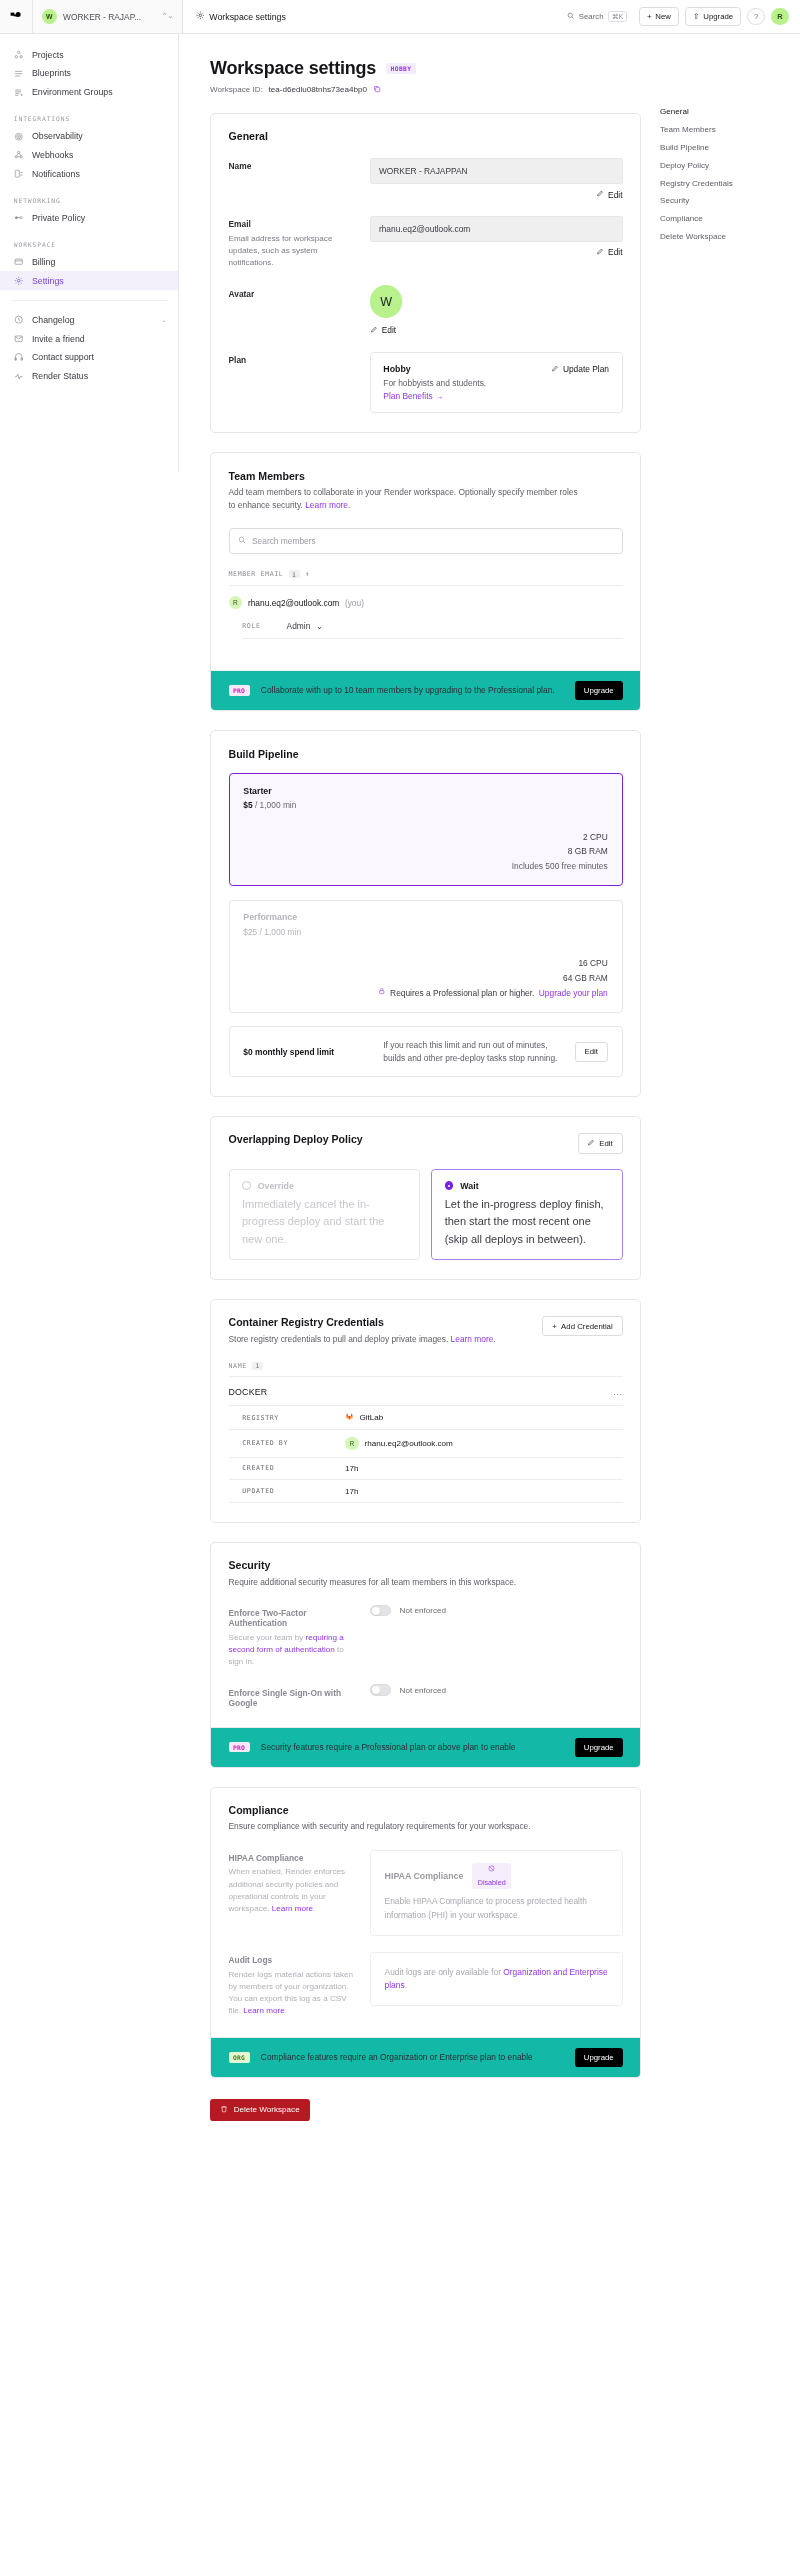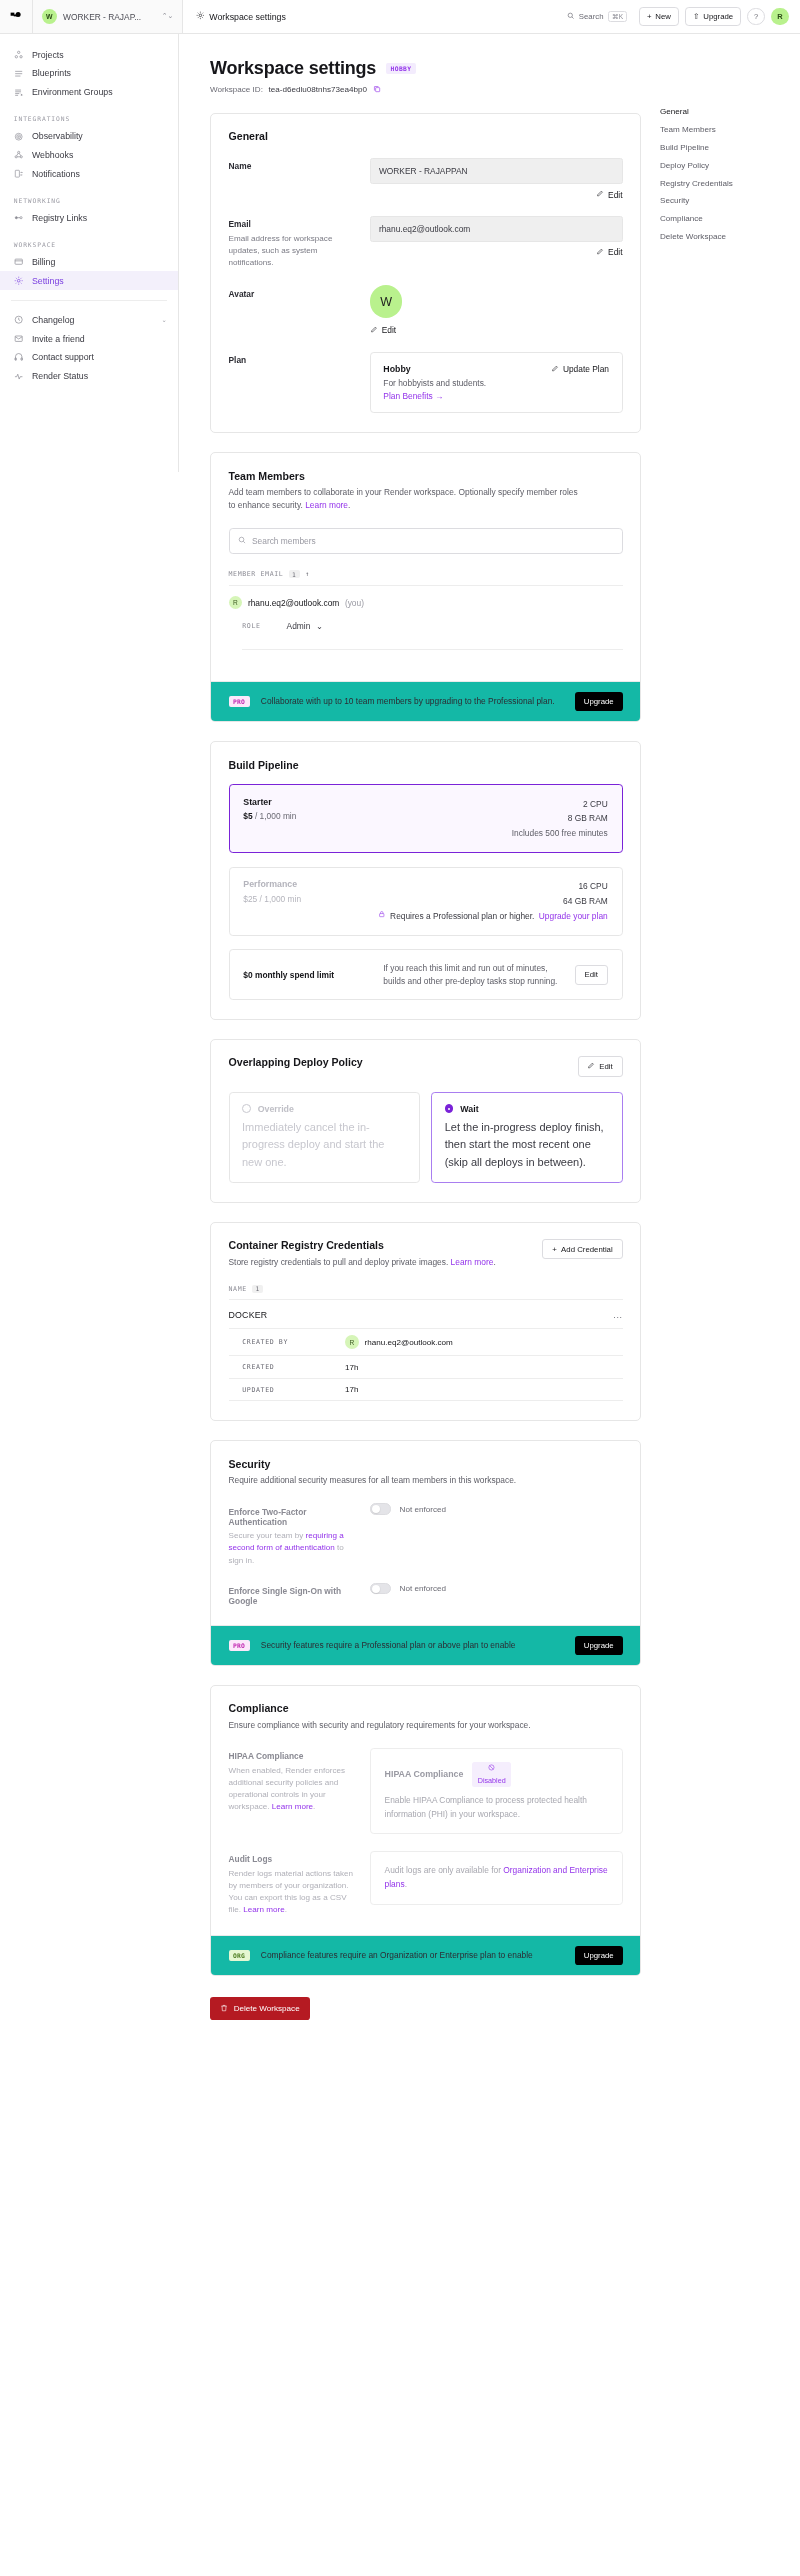--- a/index.html
+++ b/index.html
@@ -215,21 +215,21 @@
   .member-line { display: flex; align-items: center; gap: 5.6px; font-size: 8.4px; }
   .mini-avatar {
     width: 13.8px; height: 13.8px; border-radius: 50%;
     background: #d6f5b8; color: #3c5a22;
     font-size: 6.6px;
     display:flex; align-items:center; justify-content:center;
   }
   .you-tag { color: #9a9aa3; text-align: center; }
   .role-line {
     display: flex; align-items: center; gap: 26px;
-    margin: 11.3px 0 12.5px 13.8px; padding-bottom: 18px;
+    margin: 11.3px 0 12.5px 13.8px; padding-bottom: 7px;
     border-bottom: 0.6px solid #ededed;
   }
   .role-lbl {
     font-family: "DejaVu Sans Mono", monospace;
     font-size: 6.6px; letter-spacing: 0.6px; color: #8a8a93;
   }
   .role-val { display:flex; align-items:center; gap:5.6px; font-size:8.4px; color:#3a3a42; cursor:pointer;}
 
   .card-footer {
     background: #14b8a6; border-top: 0.6px solid #eaeaea;
@@ -259,21 +259,21 @@
   .tier {
     margin-top: 13.8px; border:0.6px solid #e6e6e6; border-radius:3.8px;
     padding: 11.3px 13.8px; display:flex; justify-content:space-between; gap:12.5px;
   }
   .tier.selected { border:0.9px solid #7a23d8; background:#fbf7ff; }
   .tier.locked .tier-name, .tier.locked .tier-price { color:#b4b4bc; }
   .tier-name { font-size:8.8px; font-weight:700; }
   .tier-price { margin-top:4.4px; font-size:8.4px; color:#6a6a73; }
   .tier-price b { color:#16161a; font-weight:700; }
   .tier.locked .tier-price b { color:#b4b4bc; font-weight:400; }
-  .tier-right { text-align:right; font-size:8.4px; color:#3a3a42; line-height:1.75; }
+  .tier-right { text-align:right; font-size:8.4px; color:#3a3a42; line-height:1.75;margin-top:44px; }
   .tier-note { color:#5d5d66; }
   .lock-line { display:flex; align-items:center; justify-content:flex-end; gap:4.4px; font-size:8.4px; color:#3a3a42; }
   .lock-ic { color:#9333ea; }
 
   .spend-box {
     margin-top: 13.8px; border:0.6px solid #e6e6e6; border-radius:3.8px;
     padding: 11.3px 13.8px; display:flex; align-items:center; gap:15px;
   }
   .spend-lbl { width: 125px; flex:0 0 125px; font-size:8.4px; font-weight:700; }
   .spend-desc { flex:1; font-size:8.4px; color:#5d5d66; line-height:1.55; }
@@ -486,21 +486,21 @@
 
     <div class="side-head">NETWORKING</div>
     <div class="side-item">
       <span class="si-ic">
         <svg width="9.4" height="9.4" viewBox="0 0 16 16" fill="none" stroke="#8a8a93" stroke-width="1.2">
             <circle cx="4" cy="8" r="1.8" fill="#8a8a93"></circle>
             <circle cx="12" cy="8" r="1.8"></circle>
             <path d="M5.8 8h4.4"></path>
           </svg>
       </span>
-      <span>Registry Links</span>
+      <span>Private Policy</span>
     </div>
 
     <div class="side-head">WORKSPACE</div>
     <div class="side-item">
       <span class="si-ic">
         <svg width="9.4" height="9.4" viewBox="0 0 16 16" fill="none" stroke="#8a8a93" stroke-width="1.2">
             <rect x="1.8" y="3.6" width="12.4" height="8.8" rx="1.2"></rect>
             <path d="M1.8 6.6h12.4"></path>
           </svg>
       </span>
@@ -810,20 +810,37 @@
             <span>NAME</span>
             <span class="count-chip">1</span>
           </div>
 
           <div class="reg-row-title">
             <span>DOCKER</span>
             <span class="dots">...</span>
           </div>
 
           <div class="reg-kv">
+            <span class="reg-k">REGISTRY</span>
+            <span class="reg-v">
+              <span>
+                <svg width="8.8" height="8.8" viewBox="0 0 16 16">
+                    <path d="M8 14.2L5.6 7.2h4.8z" fill="#e24329"></path>
+                    <path d="M8 14.2L5.6 7.2H2.2z" fill="#fc6d26"></path>
+                    <path d="M2.2 7.2L1.4 9.8c-.1.3 0 .6.2.7L8 14.2z" fill="#fca326"></path>
+                    <path d="M2.2 7.2h3.4L4.1 2.6c-.1-.2-.4-.2-.5 0z" fill="#e24329"></path>
+                    <path d="M8 14.2l2.4-7h3.4z" fill="#fc6d26"></path>
+                    <path d="M13.8 7.2l.8 2.6c.1.3 0 .6-.2.7L8 14.2z" fill="#fca326"></path>
+                    <path d="M13.8 7.2h-3.4l1.5-4.6c.1-.2.4-.2.5 0z" fill="#e24329"></path>
+                  </svg>
+              </span>
+              <span>GitLab</span>
+            </span>
+          </div>
+          <div class="reg-kv">
             <span class="reg-k">CREATED BY</span>
             <span class="reg-v">
               <span class="mini-avatar">R</span>
               <span>rhanu.eq2@outlook.com</span>
             </span>
           </div>
           <div class="reg-kv">
             <span class="reg-k">CREATED</span>
             <span class="reg-v">17h</span>
           </div>

